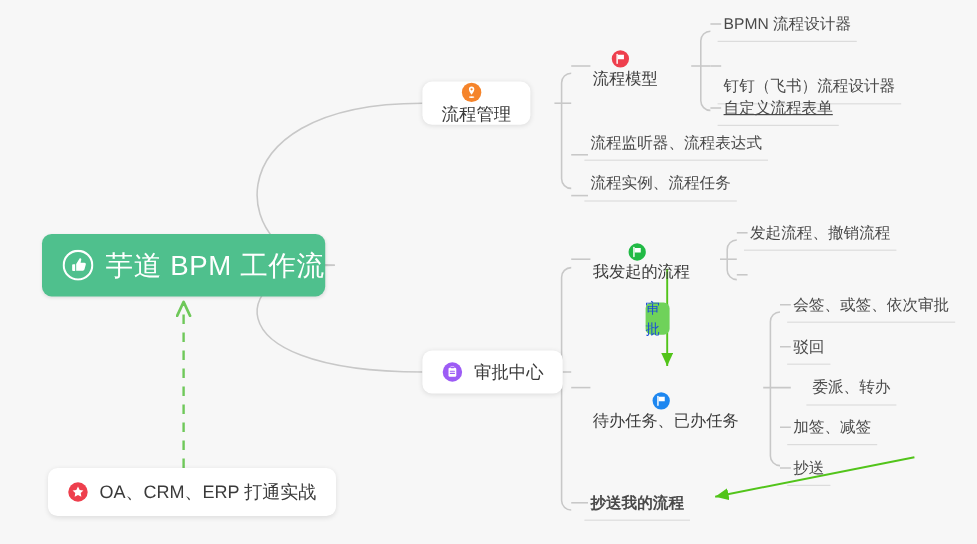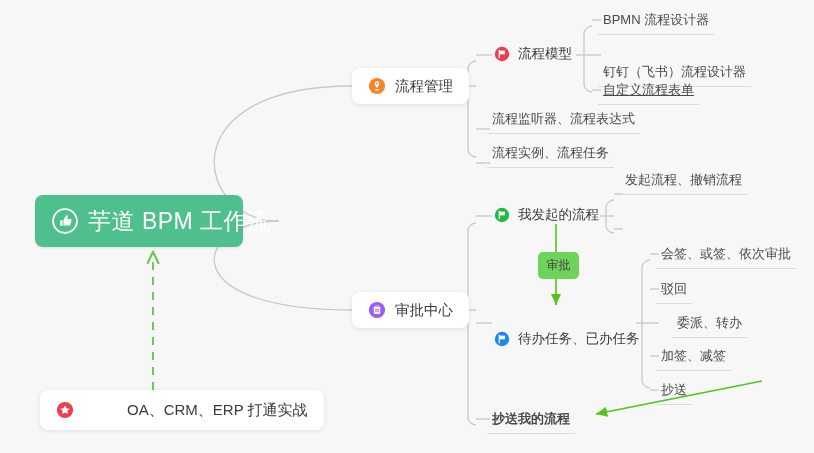--- a/index.html
+++ b/index.html
@@ -26,21 +26,21 @@
     position: absolute;
     display: flex;
     align-items: center;
     box-sizing: border-box;
     white-space: nowrap;
   }
   
   #root-node {
     left: 35px;
     top: 195px;
-    width: 208px;
+    width: 236px;
     height: 52px;
     background: #4fc08d;
     border-radius: 8px;
     padding: 4px 17px;
     box-shadow: 0 1px 3px rgba(0,0,0,.10);
   }
   #root-node .label {
     color: #ffffff;
     font-size: 23px;
     letter-spacing: .5px;
@@ -60,29 +60,30 @@
     box-shadow: 0 1px 4px rgba(0,0,0,.10);
     padding: 0 16px;
     height: 36px;
   }
   .card .label {
     color: #3a3a3a;
     font-size: 14.5px;
   }
   .card .ico { margin-right: 9px; }
 
-  #node-flow-mgmt { left: 352px; top: 68px; }
+  #node-flow-mgmt { left: 352px; top: 68px; flex-direction: column; }
   #node-approval-center { left: 352px; top: 292px; }
-  #node-integration { left: 40px; top: 390px; height: 40px; gap: 44px; }
+  #node-integration { left: 40px; top: 390px; height: 40px; }
   #node-integration .label { font-size: 15px; }
 
   
   .plain {
     padding: 0;
     height: 26px;
+    flex-direction: column;
   }
   .plain .label {
     color: #3b3b3b;
     font-size: 13.5px;
   }
   .plain .ico { margin-right: 8px; }
 
   #node-flow-model { left: 494px; top: 41px; }
   #node-my-started { left: 494px; top: 202px; }
   #node-todo-done  { left: 494px; top: 310px; margin-top: 16px; }
@@ -96,28 +97,28 @@
     padding: 0 5px 5px 5px;
     border-bottom: 1px solid #dcdcdc;
     box-sizing: border-box;
   }
 
   
   #tag-approve {
     position: absolute;
     left: 538px;
     top: 252px;
-    width: 41px;
+    width: 20px;
     height: 27px;
     background: #6fd25a;
     border-radius: 5px;
     display: flex;
     align-items: center;
     justify-content: center;
-    color: #404040;
+    color: #1d4ed8;
     font-size: 12px;
   }
 </style>
 </head>
 <body>
 
 <div id="canvas">
 
   <svg id="edges" viewBox="0 0 814 453" xmlns="http://www.w3.org/2000/svg">
     <g fill="none" stroke="#c8c8c8" stroke-width="1.3">
@@ -232,21 +233,21 @@
     <span class="ico">
       <svg width="16" height="16" viewBox="0 0 20 20">
         <circle cx="10" cy="10" r="9" fill="#21ba45"></circle>
         <path d="M6.6 5.4v9.2" stroke="#ffffff" stroke-width="1.5" stroke-linecap="round"></path>
         <path d="M7.3 5.8h6.4v4.6H7.3z" fill="#ffffff"></path>
       </svg>
     </span>
     <span class="label">我发起的流程</span>
   </div>
 
-  <div class="leaf" style="left:620px; top:171px;">发起流程、撤销流程</div>
+  <div class="leaf" style="left:620px; top:185px;">发起流程、撤销流程</div>
 
   <div class="node plain" id="node-todo-done">
     <span class="ico">
       <svg width="16" height="16" viewBox="0 0 20 20">
         <circle cx="10" cy="10" r="9" fill="#1e87f0"></circle>
         <path d="M6.6 5.4v9.2" stroke="#ffffff" stroke-width="1.5" stroke-linecap="round"></path>
         <path d="M7.3 5.8h6.4v4.6H7.3z" fill="#ffffff"></path>
       </svg>
     </span>
     <span class="label">待办任务、已办任务</span>

